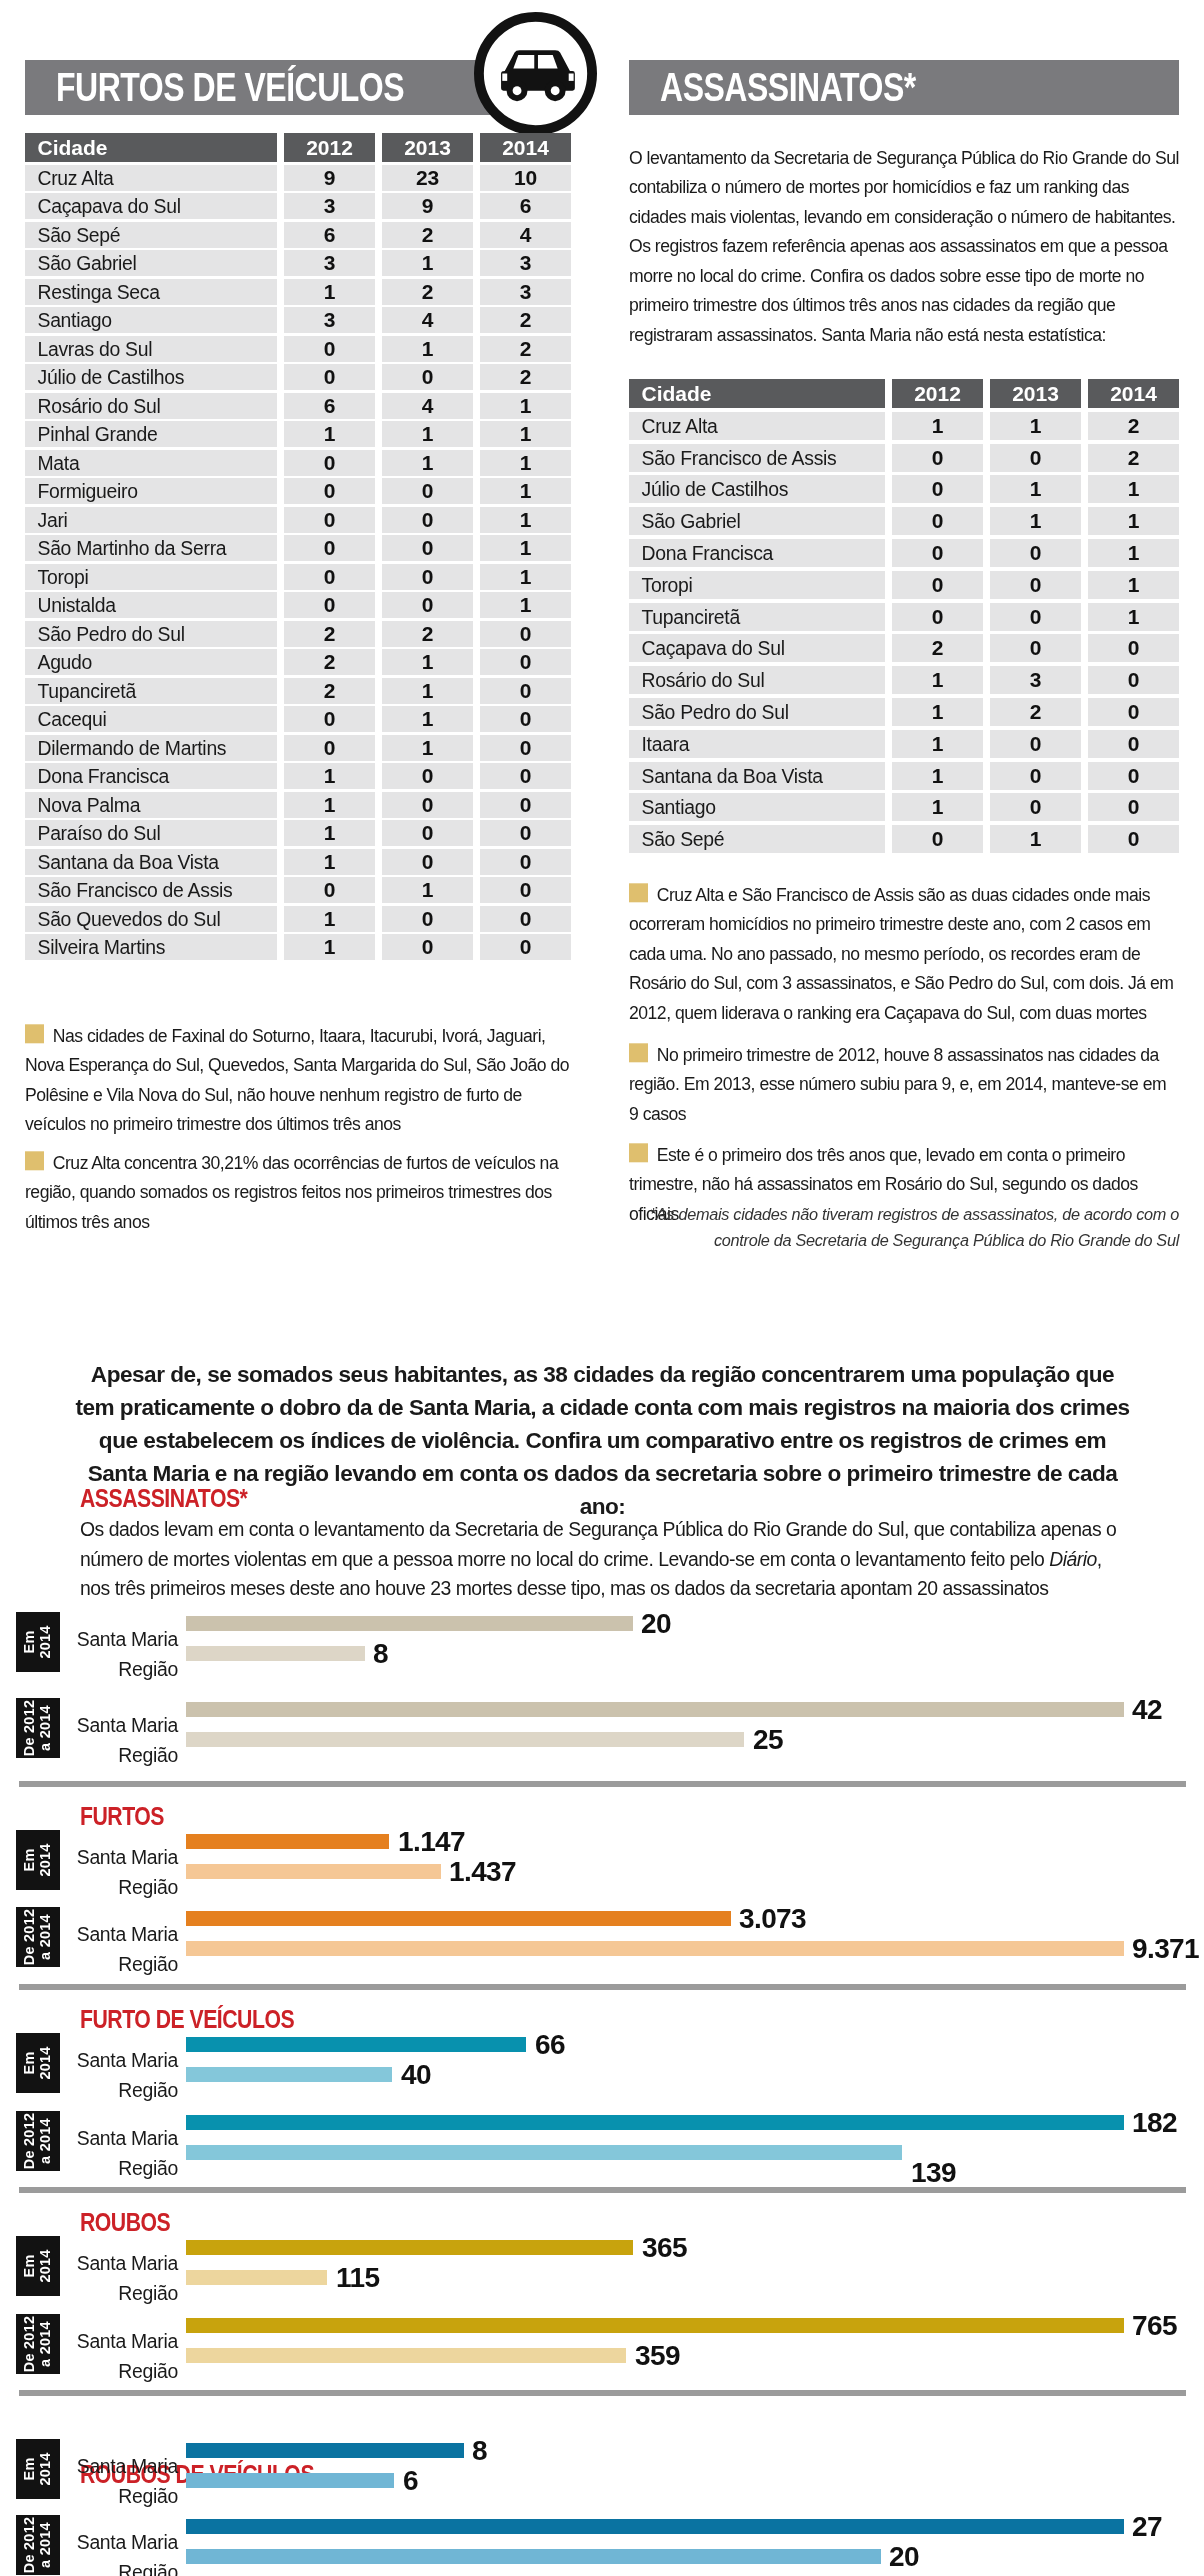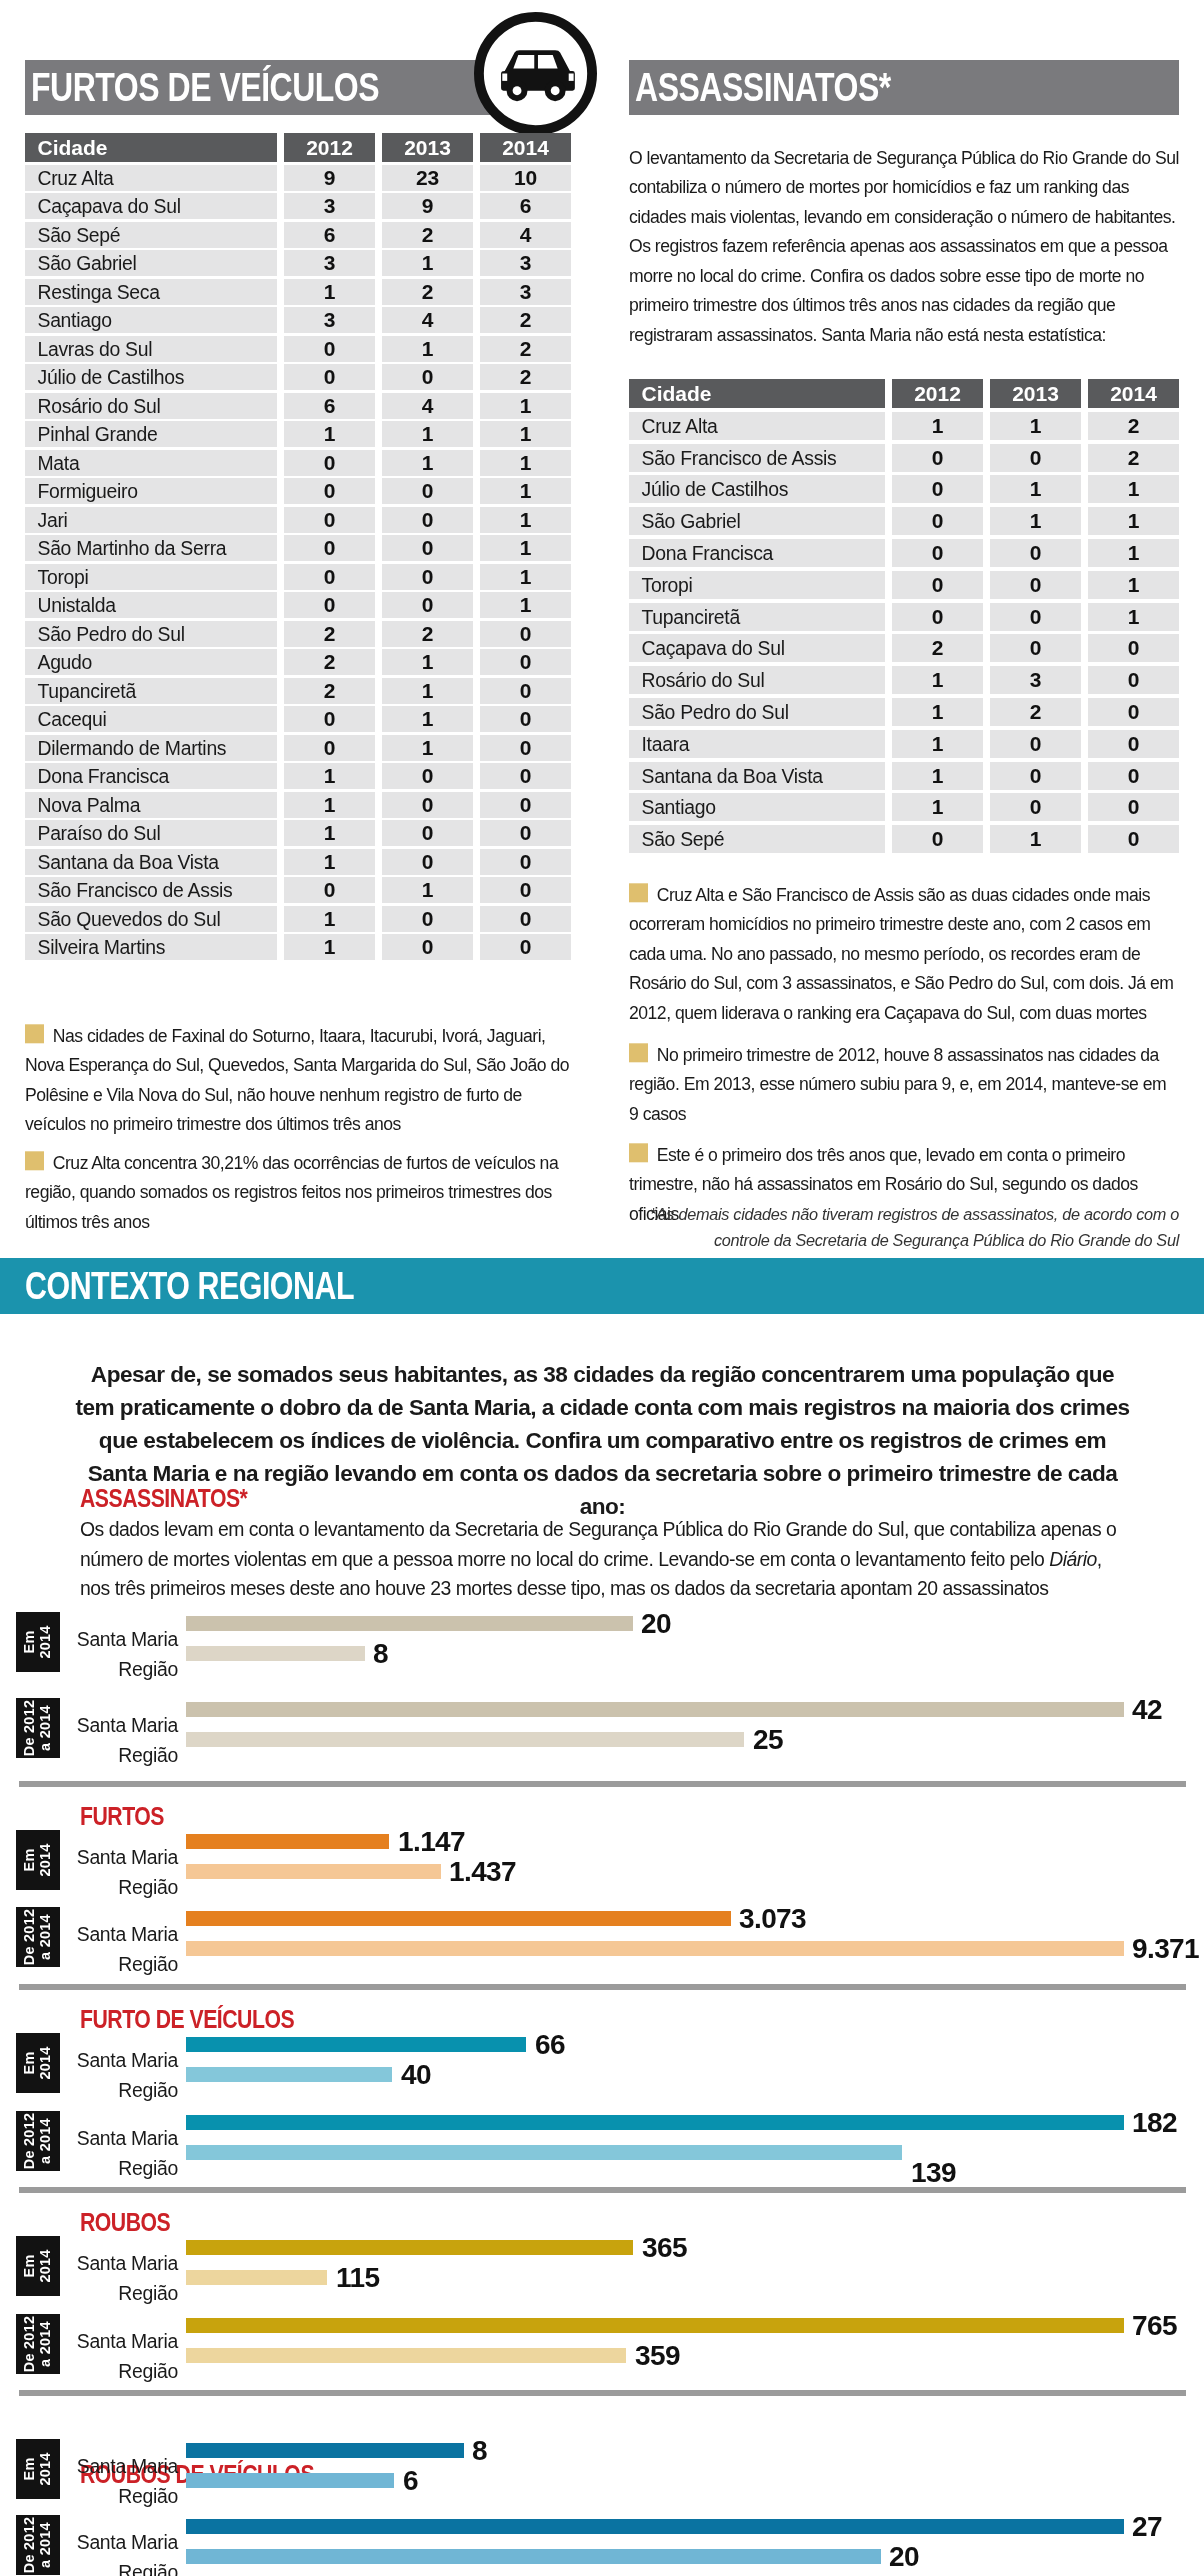--- a/index.html
+++ b/index.html
@@ -8,21 +8,21 @@
     position:relative; width:1205px; height:2576px; background:#fff;
     font-family:"Liberation Sans", sans-serif; color:#1a1a1a; overflow:hidden;
   }
   .cond { display:inline-block; transform:scaleX(0.8); transform-origin:0 50%; white-space:nowrap; letter-spacing:-0.6px; }
   .col { position:absolute; top:60px; }
   #col-left  { left:25px;  width:546px; }
   #col-right { left:629px; width:550px; }
   .panel-bar {
     position:absolute; left:0; top:0; width:100%; height:55px;
     background:var(--panel-header-bg,#7a7a7d); color:#fff;
-    font-weight:700; font-size:40px; line-height:55px; padding-left:6px;
+    font-weight:700; font-size:40px; line-height:55px; padding-left:31px;
   }
   #car-badge { position:absolute; left:449px; top:-48px; width:123px; height:123px; }
   .crime-table {
     position:absolute; left:0; display:grid; width:100%;
     grid-template-columns:1fr 91px 91px 91px; column-gap:7px;
   }
   #left-table  { top:73px; grid-template-rows:29px repeat(28,26px); row-gap:2.5px; }
   #right-table { top:319px; grid-template-rows:29px repeat(14,28px); row-gap:3.8px; }
   .hdr { background:var(--table-header-bg,#595a5c); color:#fff; font-weight:700; font-size:21px; }
   .hdr.name { padding-left:12.5px; line-height:29px; }
@@ -286,23 +286,20 @@
     <p class="note" style="top:963px">
       <span class="bullet"></span><span>No primeiro trimestre de 2012, houve 8 assassinatos nas cidades da região. Em 2013, esse número subiu para 9, e, em 2014, manteve-se em 9 casos</span>
     </p>
     <p class="note" style="top:1063px">
       <span class="bullet"></span><span>Este é o primeiro dos três anos que, levado em conta o primeiro trimestre, não há assassinatos em Rosário do Sul, segundo os dados oficiais</span>
     </p>
     <p class="footnote" style="top:1125px">*As demais cidades não tiveram registros de assassinatos, de acordo com o controle da Secretaria de Segurança Pública do Rio Grande do Sul</p>
   </div>
 
   <div id="bottom">
-    <div id="context-bar">
-      <span class="cond">CONTEXTO REGIONAL</span>
-    </div>
     <p id="context-intro">Apesar de, se somados seus habitantes, as 38 cidades da região concentrarem uma população que tem praticamente o dobro da de Santa Maria, a cidade conta com mais registros na maioria dos crimes que estabelecem os índices de violência. Confira um comparativo entre os registros de crimes em Santa Maria e na região levando em conta os dados da secretaria sobre o primeiro trimestre de cada ano:</p>
     <div id="charts">
         <div>
           <div class="chart-heading" style="top: 226px;"><span class="cond" style="transform: scaleX(0.85);">ASSASSINATOS*</span></div>
           <p class="chart-desc" style="top: 257px; margin: 0px;">Os dados levam em conta o levantamento da Secretaria de Segurança Pública do Rio Grande do Sul, que contabiliza apenas o número de mortes violentas em que a pessoa morre no local do crime. Levando-se em conta o levantamento feito pelo <i>Diário</i>, nos três primeiros meses deste ano houve 23 mortes desse tipo, mas os dados da secretaria apontam 20 assassinatos</p>
           <div class="bar-group" style="top: 354px;">
             <div class="vbox">
               <div class="vbox-text">Em<br>2014</div>
             </div>
             <div class="bar-label" style="top: 1.3px;">Santa Maria</div>

